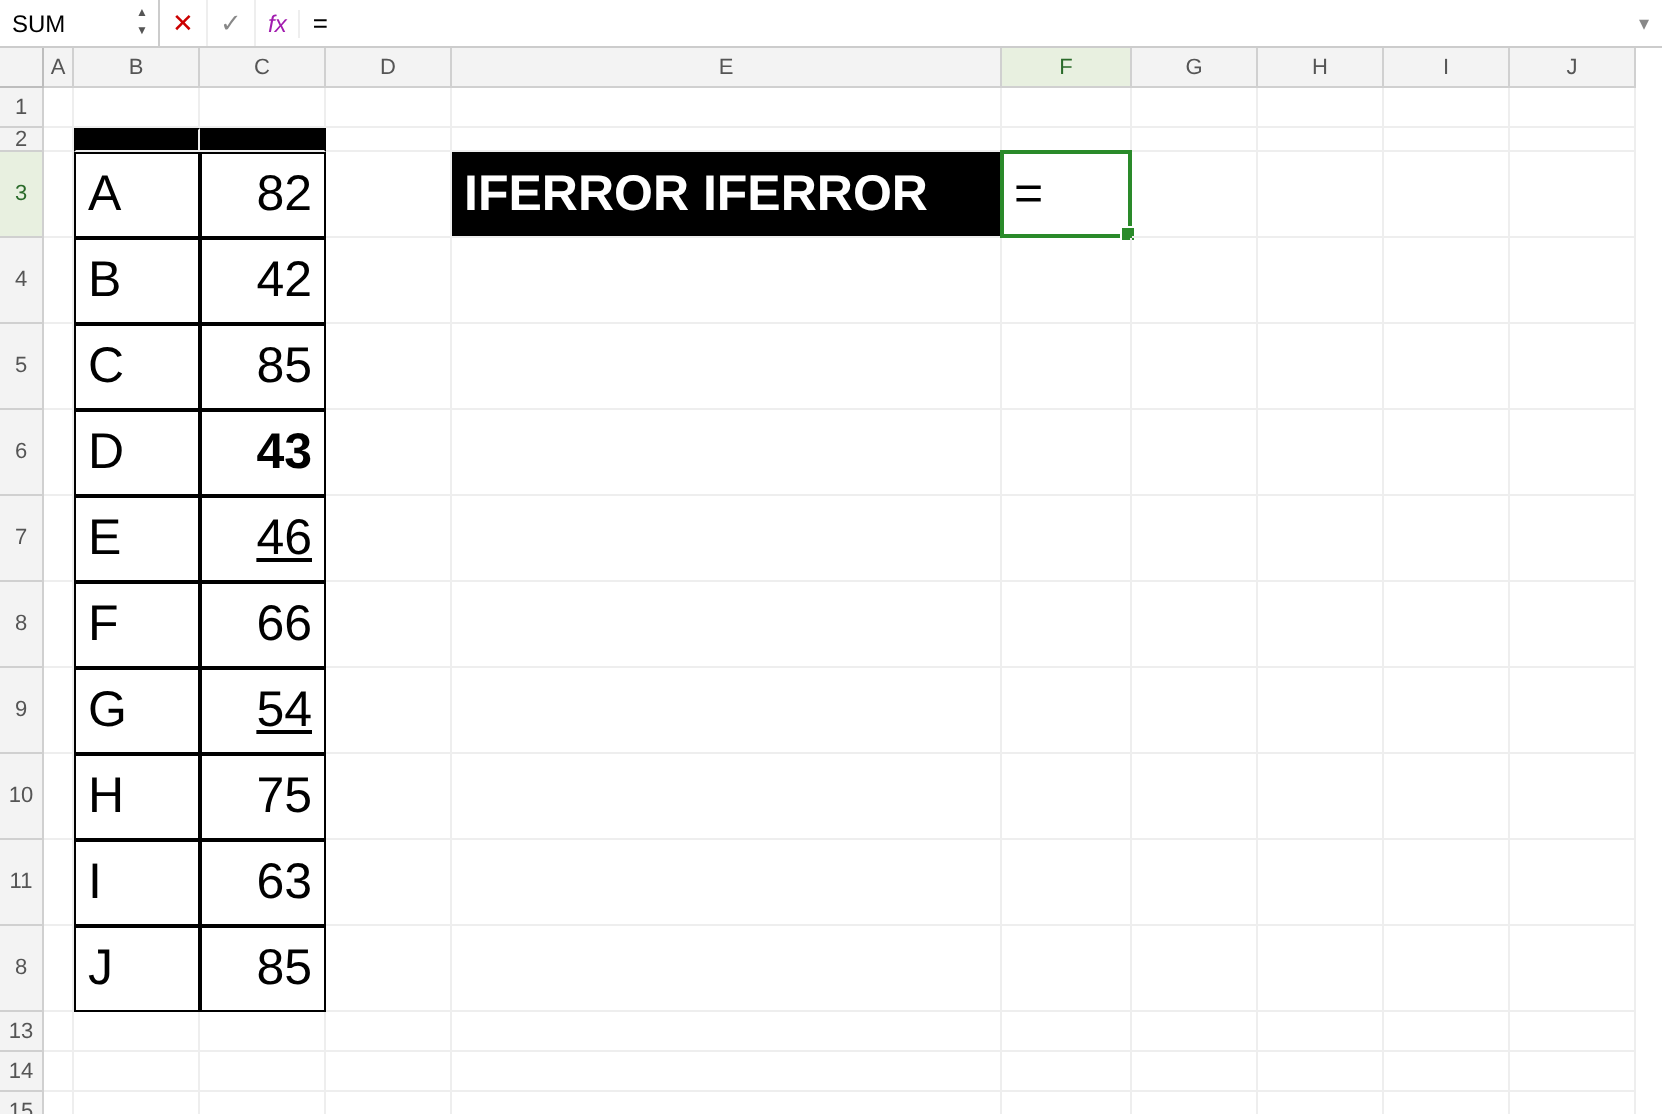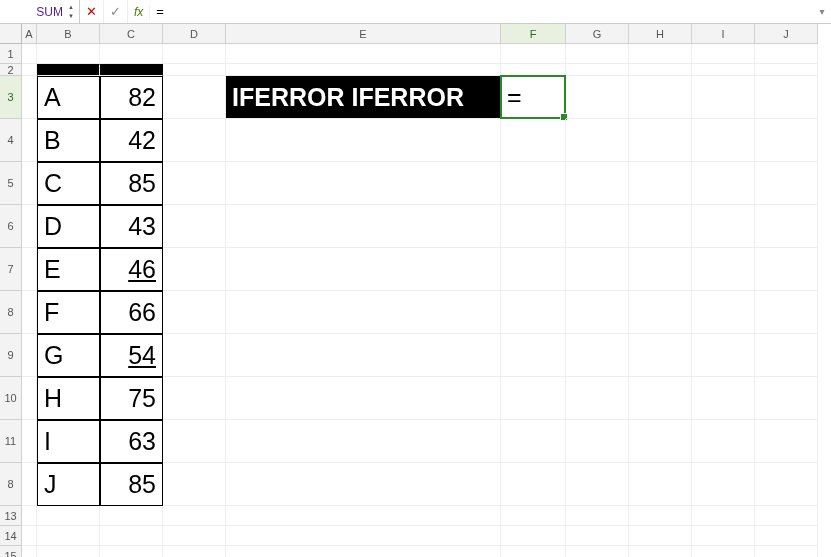--- a/index.html
+++ b/index.html
@@ -23,23 +23,23 @@
   .name-box-wrap {
     display: flex;
     align-items: center;
     width: 80px;
     height: 100%;
     border-right: 1px solid #ccc;
     padding: 0 2px 0 6px;
   }
   .name-box {
     flex: 1;
-    text-align: right;
+    text-align: left;
     font-size: 12px;
-    color: #4c1d95;
+    color: #000000;
   }
   .stepper {
     display: flex;
     flex-direction: column;
     width: 12px;
     height: 18px;
     margin-left: 2px;
   }
   .stepper div {
     flex: 1;
@@ -57,21 +57,21 @@
     justify-content: center;
     font-size: 13px;
     border-right: 1px solid #eee;
   }
   .fb-cancel { color: #c00; }
   .fb-enter { color: #888; }
   .fx-label {
     font-style: italic;
     font-size: 12px;
     padding: 0 6px;
-    color: #4d7c0f;
+    color: #a21caf;
     border-right: 1px solid #eee;
   }
   .formula-input {
     flex: 1;
     padding: 0 6px;
     font-size: 13px;
     color: #000;
   }
   .fb-expand {
     width: 18px;
@@ -249,21 +249,21 @@
     <div class="cell"></div>
     <div class="cell"></div>
     <div class="cell"></div>
     <div class="cell"></div>
     <div class="cell"></div>
     <div class="cell"></div>
     <div class="cell"></div>
     <div class="rowhdr">6</div>
     <div class="cell"></div>
     <div class="cell tbl-cell left" style="border-left: 1px solid rgb(0, 0, 0);">D</div>
-    <div class="cell tbl-cell right" style="border-right: 1px solid rgb(0, 0, 0);">43</div>
+    <div class="cell tbl-cell right" style="border-right: 1px solid rgb(0, 0, 0); font-weight: bold;">43</div>
     <div class="cell"></div>
     <div class="cell"></div>
     <div class="cell"></div>
     <div class="cell"></div>
     <div class="cell"></div>
     <div class="cell"></div>
     <div class="cell"></div>
     <div class="rowhdr">7</div>
     <div class="cell"></div>
     <div class="cell tbl-cell left" style="border-left: 1px solid rgb(0, 0, 0);">E</div>

